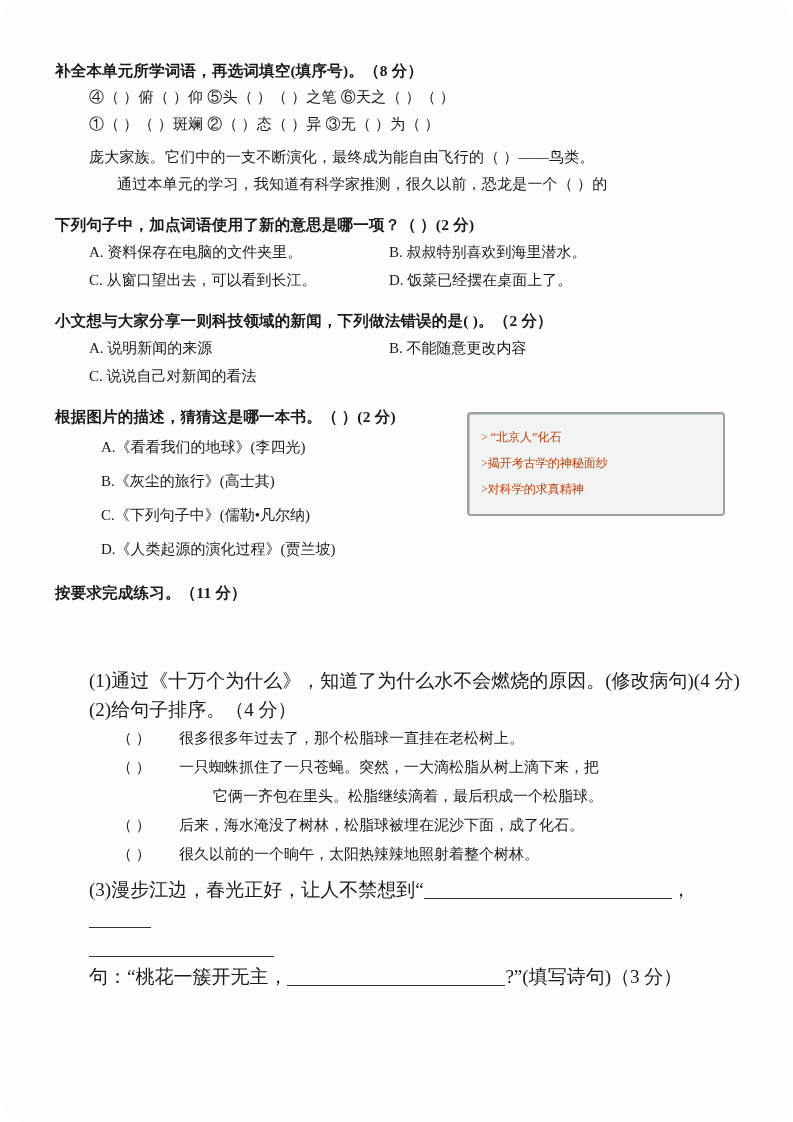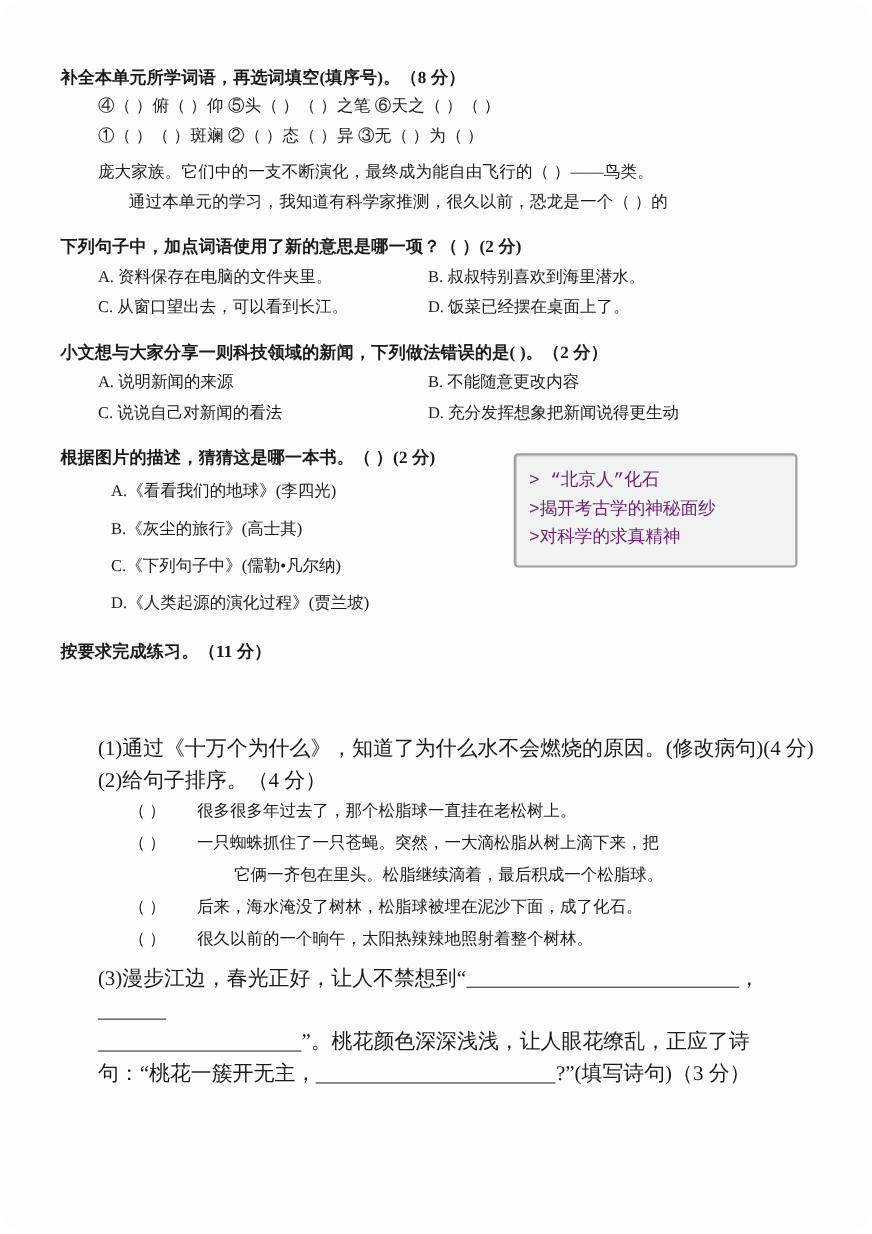--- a/index.html
+++ b/index.html
@@ -66,24 +66,23 @@
     right: 20px;
     top: 8px;
     width: 232px;
     border: 2px solid #9aa0a4;
     border-radius: 4px;
     background: #f2f3f3;
     padding: 10px 10px 12px 12px;
     box-shadow: 1px 1px 0 #c8cbcd inset;
   }
   .card div {
-    font-size: 16px;
+    font-size: 12px;
     line-height: 26px;
-    color: #701a75;
-    font-family: Liberation Mono, monospace;
+    color: #c2410c;
   }
   .sub {
     font-size: 19px;
     line-height: 29px;
     padding-left: 34px;
   }
   .order-row {
     display: flex;
     font-size: 15px;
     line-height: 29px;
@@ -152,21 +151,20 @@
     <div class="spacer10"></div>
 
     <div class="q">
       <div class="qhead">小文想与大家分享一则科技领域的新闻，下列做法错误的是(    )。（2 分）</div>
       <div class="opts">
         <div class="opt-a">A. 说明新闻的来源</div>
         <div class="opt-b">B. 不能随意更改内容</div>
       </div>
       <div class="opts">
         <div class="opt-a">C. 说说自己对新闻的看法</div>
-        <div class="opt-b">D. 充分发挥想象把新闻说得更生动</div>
       </div>
     </div>
 
     <div class="spacer10"></div>
 
     <div class="q bookblock">
       <div class="qhead">根据图片的描述，猜猜这是哪一本书。（        ）(2 分)</div>
       <div class="booklist">A.《看看我们的地球》(李四光)</div>
       <div class="booklist">B.《灰尘的旅行》(高士其)</div>
       <div class="booklist">C.《下列句子中》(儒勒•凡尔纳)</div>
@@ -211,21 +209,21 @@
         <div class="paren">（    ）</div>
         <div class="order-text">很久以前的一个晌午，太阳热辣辣地照射着整个树林。</div>
       </div>
 
       <div class="spacer6"></div>
 
       <div class="sub">
         <span>(3)漫步江边，春光正好，让人不禁想到“</span><span class="underline u1"></span><span>，</span><span class="underline u2"></span>
       </div>
       <div class="sub indent1">
-        <span class="underline u3"></span><span>”。桃花颜色深深浅浅，让人眼花缭乱，正应了诗</span>
+        <span class="underline u3"></span>
       </div>
       <div class="sub indent1">
         <span>句：“桃花一簇开无主，</span><span class="underline u4"></span><span>?”(填写诗句)（3 分）</span>
       </div>
     </div>
 
   </div>
 
 </div>
 

